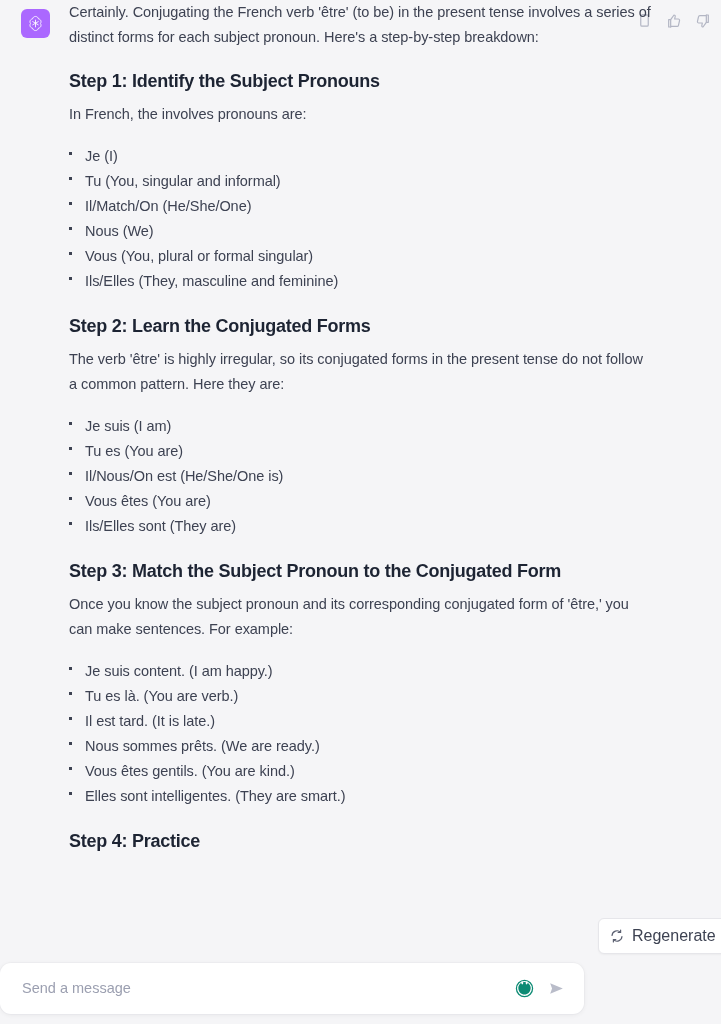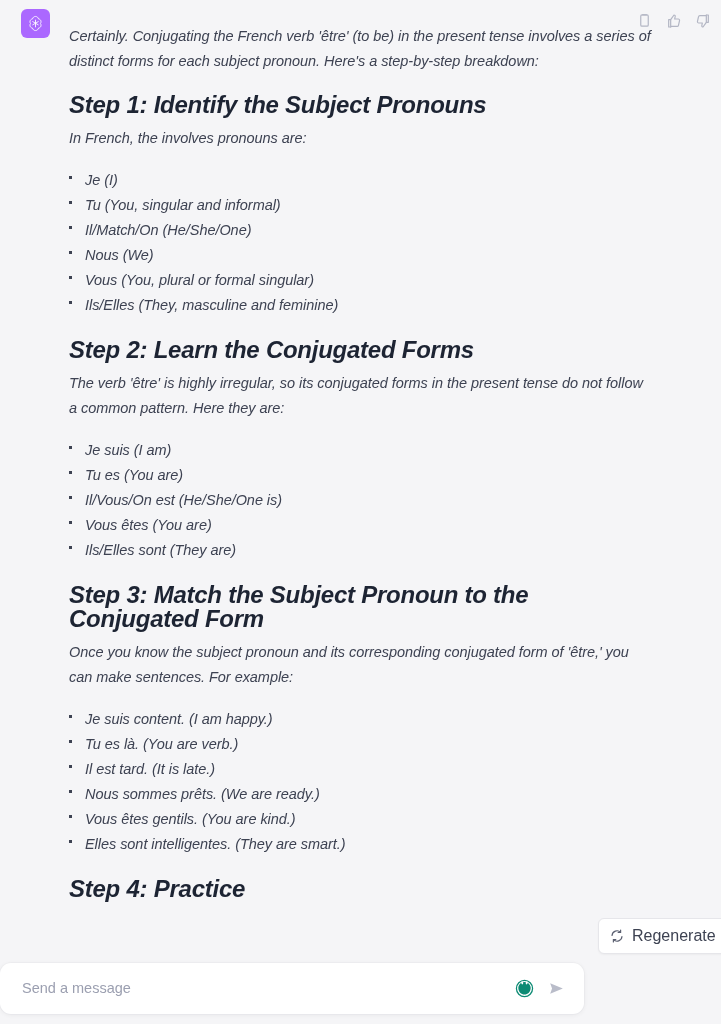--- a/index.html
+++ b/index.html
@@ -65,35 +65,34 @@
     border: none;
     cursor: pointer;
     color: #b3b6c4;
   }
   .action-btn svg { display: block; }
 
   
   .content {
     position: absolute;
     left: 69px;
-    top: 24px;
+    top: 0;
     width: 585px;
-    font-style: italic;
   }
 
   .para {
     font-size: 14.5px;
     line-height: 25px;
     color: #3d4252;
     margin-bottom: 0;
     letter-spacing: -0.05px;
   }
 
   h3.step-heading {
-    font-size: 24px;
+    font-size: 18px;
     line-height: 24px;
     font-weight: bold;
     color: #1d2433;
     letter-spacing: -0.25px;
   }
 
   ul.bullets {
     list-style: none;
     margin: 0;
     padding: 0;
@@ -261,21 +260,21 @@
 
       <div class="gap-list-bottom"></div>
       <div class="gap-heading-top"></div>
       <h3 class="step-heading">Step 2: Learn the Conjugated Forms</h3>
       <div class="gap-heading-bottom"></div>
       <p class="para">The verb 'être' is highly irregular, so its conjugated forms in the present tense do not follow a common pattern. Here they are:</p>
       <div class="gap-list-top"></div>
       <ul class="bullets">
         <li>Je suis (I am)</li>
         <li>Tu es (You are)</li>
-        <li>Il/Vous/On est (He/She/One is)</li>
+        <li>Il/Nous/On est (He/She/One is)</li>
         <li>Vous êtes (You are)</li>
         <li>Ils/Elles sont (They are)</li>
       </ul>
 
       <div class="gap-list-bottom"></div>
       <div class="gap-heading-top"></div>
       <h3 class="step-heading">Step 3: Match the Subject Pronoun to the Conjugated Form</h3>
       <div class="gap-heading-bottom"></div>
       <p class="para">Once you know the subject pronoun and its corresponding conjugated form of 'être,' you can make sentences. For example:</p>
       <div class="gap-list-top"></div>

